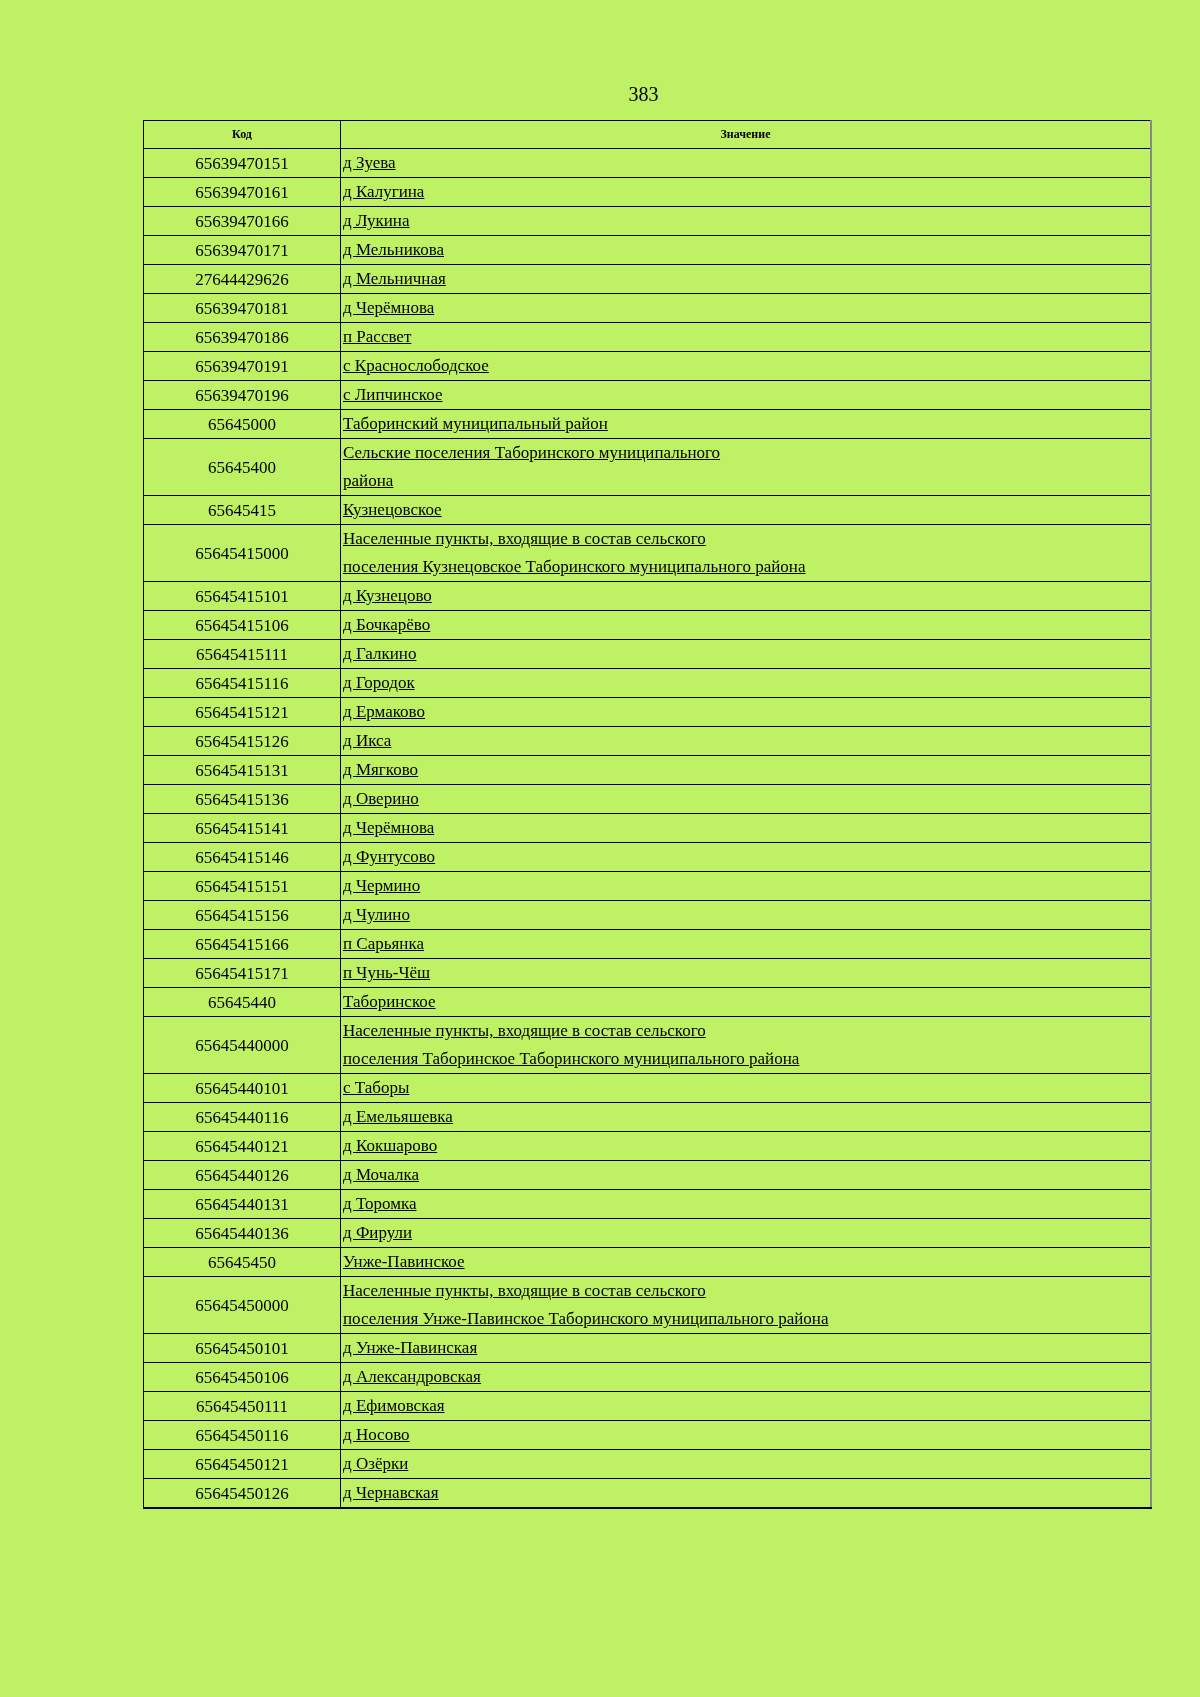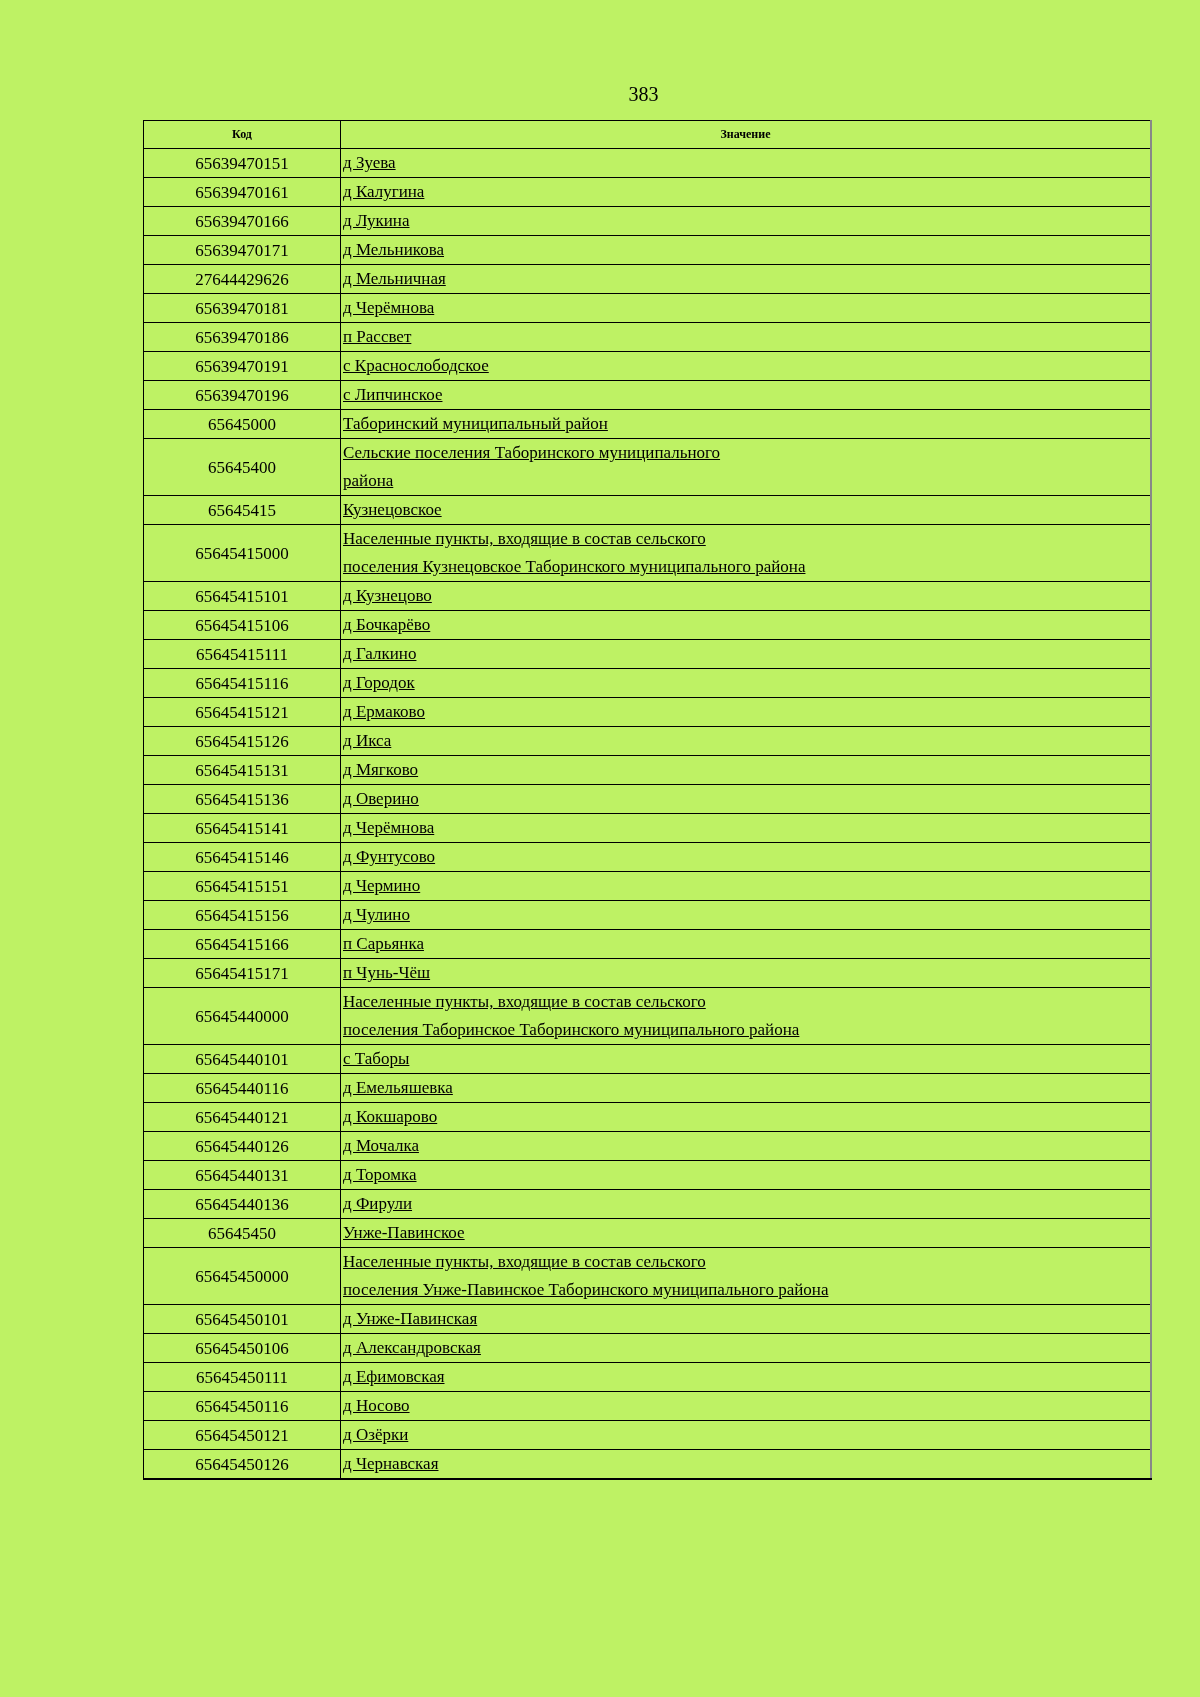--- a/index.html
+++ b/index.html
@@ -187,20 +187,24 @@
         </tr>
         <tr>
           <td class="code-cell">65645415166</td>
           <td class="value-cell">п Сарьянка</td>
         </tr>
         <tr>
           <td class="code-cell">65645415171</td>
           <td class="value-cell">п Чунь-Чёш</td>
         </tr>
         <tr>
+          <td class="code-cell">65645440</td>
+          <td class="value-cell">Таборинское</td>
+        </tr>
+        <tr>
           <td class="code-cell">65645440000</td>
           <td class="value-cell">Населенные пункты, входящие в состав сельского
 поселения Таборинское Таборинского муниципального района</td>
         </tr>
         <tr>
           <td class="code-cell">65645440101</td>
           <td class="value-cell">с Таборы</td>
         </tr>
         <tr>
           <td class="code-cell">65645440116</td>

